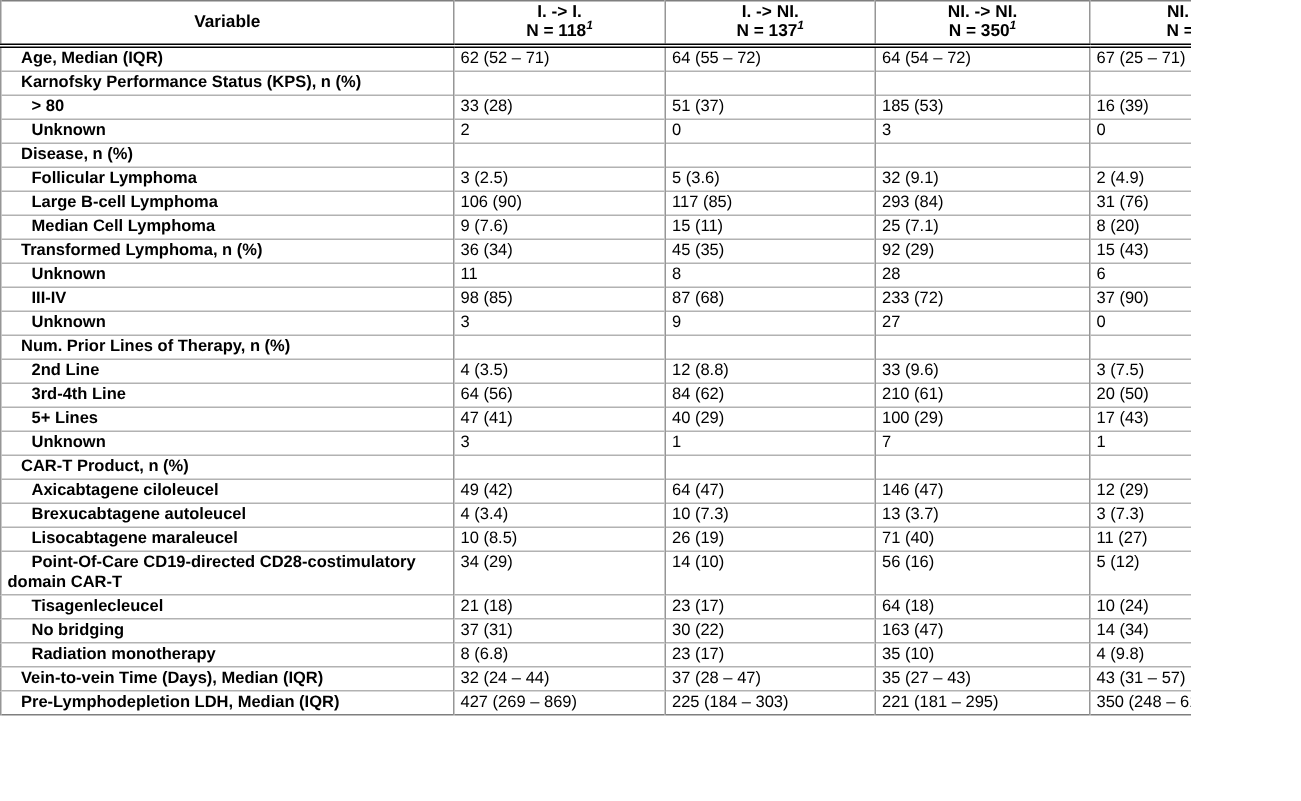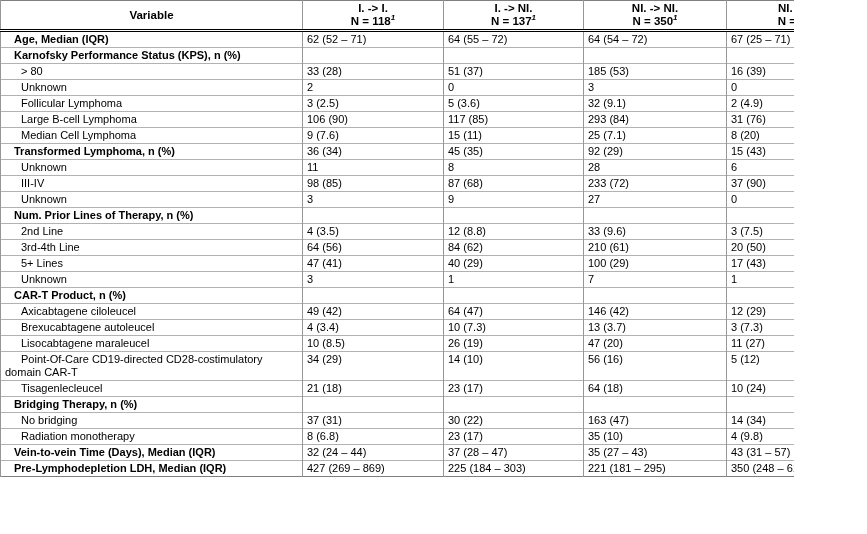--- a/index.html
+++ b/index.html
@@ -51,21 +51,21 @@
     font-size: 11px;
     line-height: 13px;
     padding: 1px 4px;
     border-top: 1px solid #b2b2b2;
     vertical-align: top;
     text-align: left;
     white-space: normal;
   }
   tbody tr:first-child td { border-top: none; }
   td.label-cell.category { font-weight: bold; padding-left: 13px; }
-  td.label-cell.sub { font-weight: normal; text-indent: 16px; }
+  td.label-cell.sub { font-weight: bold; text-indent: 16px; }
 </style>
 </head>
 <body>
 
 <div class="page">
   <table class="char-table">
     <colgroup>
       <col class="c-var">
         <col class="c-v1">
         <col class="c-v2">
@@ -116,20 +116,27 @@
           <td>16 (39)</td>
         </tr>
         <tr>
           <td class="label-cell sub">Unknown</td>
           <td>2</td>
           <td>0</td>
           <td>3</td>
           <td>0</td>
         </tr>
         <tr>
+          <td class="label-cell category">Disease, n (%)</td>
+          <td></td>
+          <td></td>
+          <td></td>
+          <td></td>
+        </tr>
+        <tr>
           <td class="label-cell sub">Follicular Lymphoma</td>
           <td>3 (2.5)</td>
           <td>5 (3.6)</td>
           <td>32 (9.1)</td>
           <td>2 (4.9)</td>
         </tr>
         <tr>
           <td class="label-cell sub">Large B-cell Lymphoma</td>
           <td>106 (90)</td>
           <td>117 (85)</td>
@@ -210,59 +217,52 @@
           <td class="label-cell category">CAR-T Product, n (%)</td>
           <td></td>
           <td></td>
           <td></td>
           <td></td>
         </tr>
         <tr>
           <td class="label-cell sub">Axicabtagene ciloleucel</td>
           <td>49 (42)</td>
           <td>64 (47)</td>
-          <td>146 (42)</td>
+          <td>146 (47)</td>
           <td>12 (29)</td>
         </tr>
         <tr>
           <td class="label-cell sub">Brexucabtagene autoleucel</td>
           <td>4 (3.4)</td>
           <td>10 (7.3)</td>
           <td>13 (3.7)</td>
           <td>3 (7.3)</td>
         </tr>
         <tr>
           <td class="label-cell sub">Lisocabtagene maraleucel</td>
           <td>10 (8.5)</td>
           <td>26 (19)</td>
-          <td>47 (20)</td>
+          <td>71 (40)</td>
           <td>11 (27)</td>
         </tr>
         <tr>
           <td class="label-cell sub">Point-Of-Care CD19-directed CD28-costimulatory domain CAR-T</td>
           <td>34 (29)</td>
           <td>14 (10)</td>
           <td>56 (16)</td>
           <td>5 (12)</td>
         </tr>
         <tr>
           <td class="label-cell sub">Tisagenlecleucel</td>
           <td>21 (18)</td>
           <td>23 (17)</td>
           <td>64 (18)</td>
           <td>10 (24)</td>
         </tr>
         <tr>
-          <td class="label-cell category">Bridging Therapy, n (%)</td>
-          <td></td>
-          <td></td>
-          <td></td>
-          <td></td>
-        </tr>
-        <tr>
           <td class="label-cell sub">No bridging</td>
           <td>37 (31)</td>
           <td>30 (22)</td>
           <td>163 (47)</td>
           <td>14 (34)</td>
         </tr>
         <tr>
           <td class="label-cell sub">Radiation monotherapy</td>
           <td>8 (6.8)</td>
           <td>23 (17)</td>

